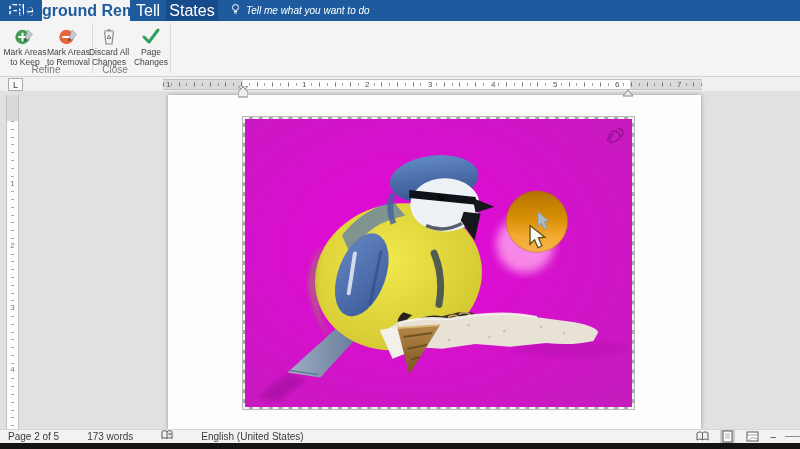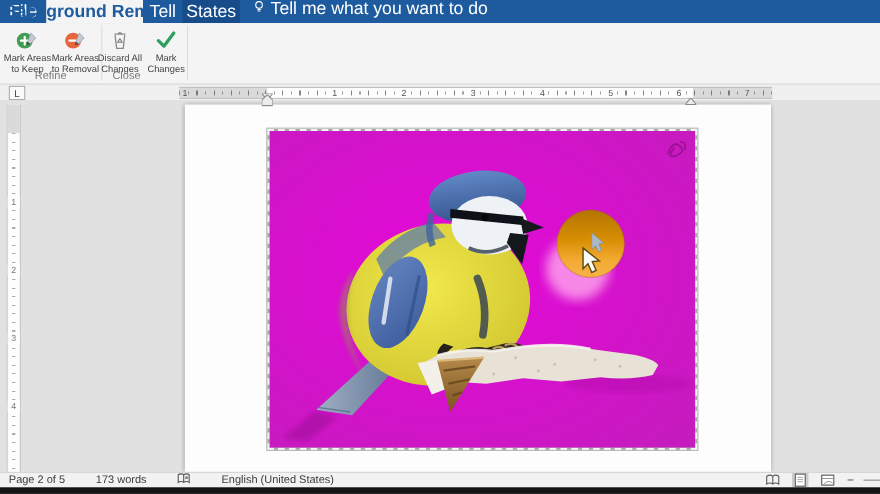--- a/index.html
+++ b/index.html
@@ -6,21 +6,21 @@
   .screen{position:relative;width:800px;height:449px;overflow:hidden;
     font-family:"Liberation Sans","DejaVu Sans",sans-serif;background:#e1e1e1;
     -webkit-font-smoothing:antialiased;}
   
   .tabbar{position:absolute;left:0;top:0;width:800px;height:21px;background:#1e5b9e;display:flex;align-items:stretch;}
   .tab{display:flex;align-items:center;justify-content:center;color:#fff;font-size:16px;white-space:nowrap;cursor:default;}
   .tab-file{width:42px;background:#1e5b9e;}
   .tab-active{width:88px;background:#f4f4f5;color:#1e5b9e;font-weight:bold;}
   .tab-view{width:36px;}
   .tab-format{width:52px;background:#174c8b;}
-  .tellme{display:flex;color:#fff;font-size:16px;margin-left:12px;gap:5px;}
+  .tellme{display:flex;align-items:center;color:#fff;font-size:10px;margin-left:12px;gap:5px;font-style:italic;}
   
   .ribbon{position:absolute;left:0;top:21px;width:800px;height:56px;background:#f4f4f5;border-bottom:1px solid #d2d2d7;box-sizing:border-box;}
   .rbtn{position:absolute;top:2px;height:44px;display:flex;flex-direction:column;align-items:center;color:#444;font-size:8.5px;line-height:10px;text-align:center;cursor:default;}
   .rbtn .ric{height:22px;display:flex;align-items:center;justify-content:center;margin-top:2px;}
   .rgroup{position:absolute;bottom:1px;text-align:center;color:#7a7a7a;font-size:10px;}
   .rdiv{position:absolute;top:2px;height:50px;width:1px;background:#dcdcdc;}
   
   .rulerrow{position:absolute;left:0;top:77px;width:800px;height:14px;background:#f0f0f0;z-index:4;}
   .tabsel{position:absolute;left:8px;top:1px;width:15px;height:13px;background:#fafafa;border:1px solid #ababab;color:#444;font-size:9px;line-height:12px;text-align:center;box-sizing:border-box;z-index:5;}
   .hruler{position:absolute;left:163px;top:2px;width:539px;height:11px;background:#dadada;border-top:1px solid #c2c2c2;border-bottom:1px solid #c2c2c2;box-sizing:border-box;}
@@ -112,21 +112,21 @@
       </span>
       <span>Discard All</span>
       <span>Changes</span>
     </div>
     <div class="rbtn" style="left:133px;width:36px">
       <span class="ric">
         <svg width="20" height="20" viewBox="0 0 20 20">
           <path d="M3,11 L8,16 L17,4" stroke="#2f9e5f" stroke-width="3" fill="none" stroke-linecap="round" stroke-linejoin="round"></path>
         </svg>
       </span>
-      <span>Mark</span>
+      <span>Page</span>
       <span>Changes</span>
     </div>
     <div class="rdiv" style="left:170px"></div>
     <div class="rgroup" style="left:0;width:92px"><span>Refine</span></div>
     <div class="rgroup" style="left:76px;width:78px"><span>Close</span></div>
   </div>
 
   <div class="rulerrow">
     <div class="tabsel">L</div>
     <div class="hruler">

